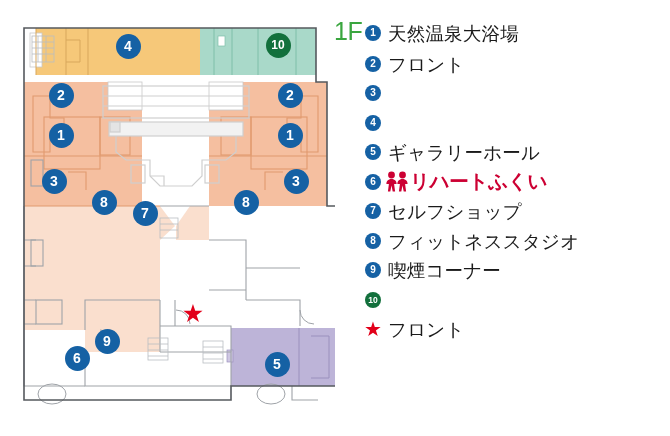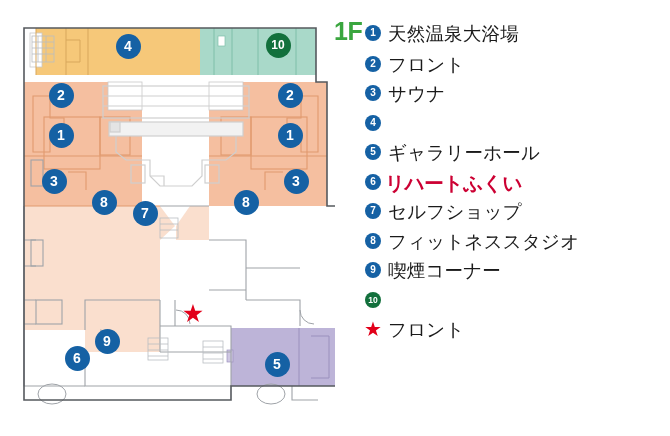--- a/index.html
+++ b/index.html
@@ -44,21 +44,21 @@
 
   
   #legend{
     position:absolute;left:335px;top:16px;width:335px;height:420px;
   }
   .floor-row{
     position:relative;height:33px;display:flex;align-items:center;
   }
   .floor-label{
     position:absolute;left:-1px;top:1px;
-    font-size:25px;font-weight:bold;color:#3aa63f;
+    font-size:25px;font-weight:normal;color:#3aa63f;
     font-family:"Liberation Sans","DejaVu Sans",sans-serif;
     letter-spacing:-0.5px;
   }
   .lg-row{
     position:relative;height:29.5px;display:flex;align-items:center;
   }
   .lg-badge{
     position:absolute;left:30px;top:50%;transform:translateY(-50%);
     width:16px;height:16px;border-radius:50%;
     background:#1561a4;color:#fff;
@@ -75,21 +75,21 @@
   }
   .lg-text{
     position:absolute;left:53px;top:50%;transform:translateY(-50%);
     font-size:18.5px;color:#1a1a1a;white-space:nowrap;
     font-family:"DejaVu Sans","Liberation Sans",sans-serif;
     letter-spacing:0.2px;
   }
   .lg-text.green{color:#12703c;}
   .lg-logo{
     position:absolute;left:50px;top:50%;transform:translateY(-50%);
-    display:flex;align-items:center;height:24px;flex-direction:column;
+    display:flex;align-items:center;height:24px;
   }
   .lg-logo .logotext{
     font-size:19.5px;font-weight:bold;color:#cc0033;
     font-family:"DejaVu Sans","Liberation Sans",sans-serif;
     letter-spacing:-0.3px;
   }
   .logo-icon{margin-right:1px;display:block;}
 </style>
 </head>
 <body>
@@ -231,21 +231,20 @@
       <span class="lg-text">天然温泉大浴場</span>
     </div>
 
     <div class="lg-row">
       <span class="lg-badge">2</span>
       <span class="lg-text">フロント</span>
     </div>
 
     <div class="lg-row">
       <span class="lg-badge">3</span>
-      <span class="lg-text">サウナ</span>
     </div>
 
     <div class="lg-row">
       <span class="lg-badge">4</span>
     </div>
 
     <div class="lg-row">
       <span class="lg-badge">5</span>
       <span class="lg-text">ギャラリーホール</span>
     </div>

